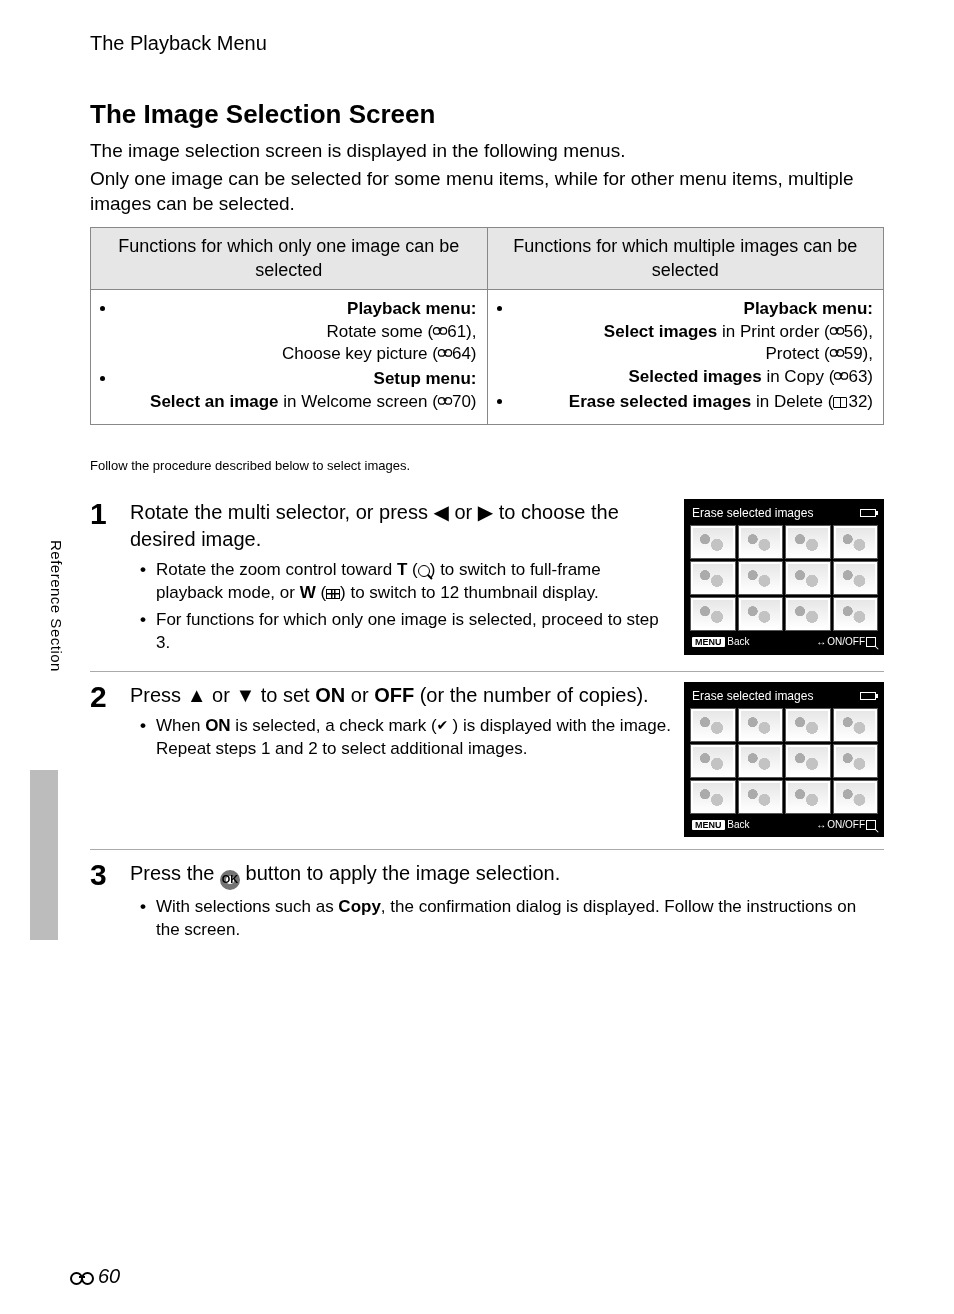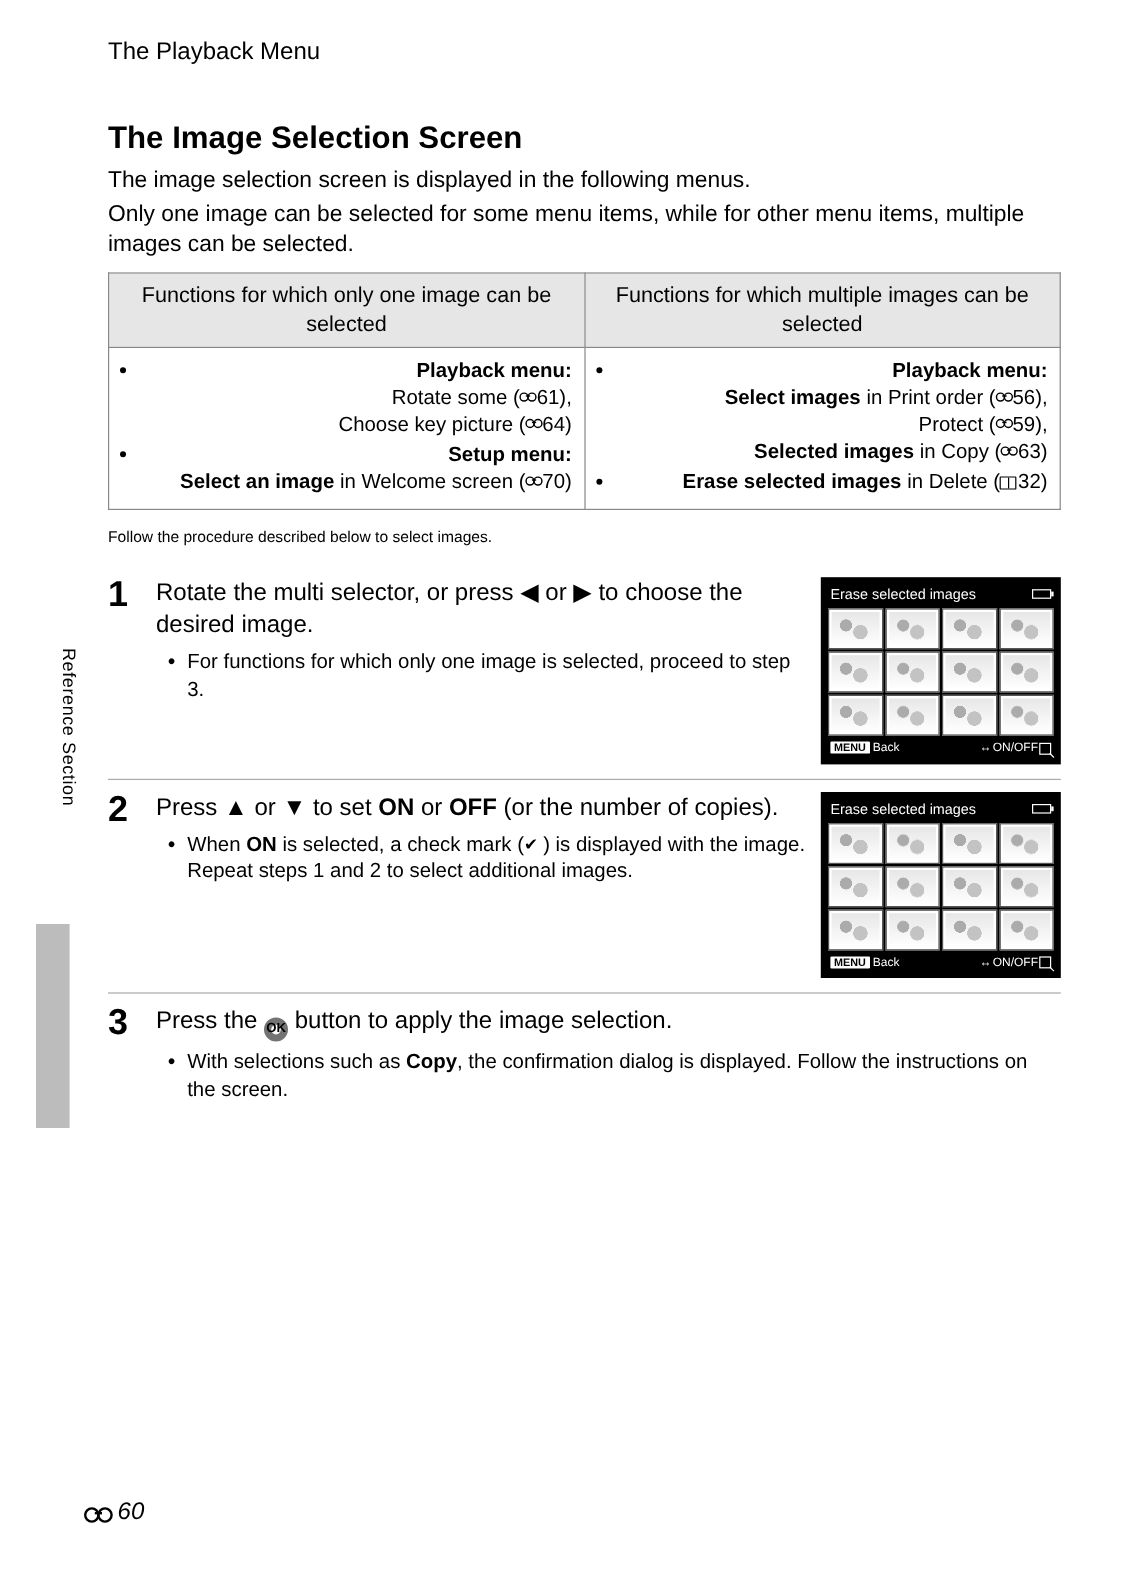--- a/index.html
+++ b/index.html
@@ -14,21 +14,21 @@
     position: relative;
     padding: 30px 70px 30px 90px;
   }
   .breadcrumb { font-size: 20px; margin-bottom: 40px; }
   h1 { font-size: 26px; font-weight: bold; margin-bottom: 6px; }
   .intro p { font-size: 19px; margin-bottom: 2px; }
   table.func {
     width: 100%;
     border-collapse: collapse;
     margin-top: 10px;
-    margin-bottom: 14px;
+    margin-bottom: 32px;
   }
   table.func th {
     background: #e6e6e6;
     border: 1px solid #888;
     font-weight: normal;
     text-align: center;
     padding: 6px 10px;
     font-size: 18px;
     width: 50%;
   }
@@ -101,21 +101,21 @@
     position: absolute;
     left: 30px;
     top: 770px;
     width: 28px;
     height: 170px;
     background: #bcbcbc;
   }
   .pagenum {
     position: absolute;
     left: 70px;
-    bottom: 40px;
+    bottom: 24px;
     font-size: 20px;
     font-style: italic;
     display: flex;
     align-items: center;
     gap: 4px;
   }
   .ref-icon {
     display: inline-block;
     width: 24px; height: 16px;
     position: relative;
@@ -232,20 +232,23 @@
 
 <p class="follow">Follow the procedure described below to select images.</p>
 
 <div class="step">
   <div class="stepnum">1</div>
   <div class="stepbody">
     <div class="stephead">
       <span>Rotate the multi selector, or press </span><span class="inline-icon">◀</span><span> or </span><span class="inline-icon">▶</span><span> to choose the desired image.</span>
     </div>
     <ul>
+      <li>
+        <span>Rotate the zoom control toward </span><b>T</b><span> (</span><span class="mag-icon"></span><span>) to switch to full-frame playback mode, or </span><b>W</b><span> (</span><span class="grid-icon"></span><span>) to switch to 12 thumbnail display.</span>
+      </li>
       <li>For functions for which only one image is selected, proceed to step 3.</li>
     </ul>
   </div>
   <div class="screen">
     <div class="screen-title">
       <span>Erase selected images</span>
       <span class="battery"></span>
     </div>
     <div class="thumb-grid">
       <div class="thumb"></div>

